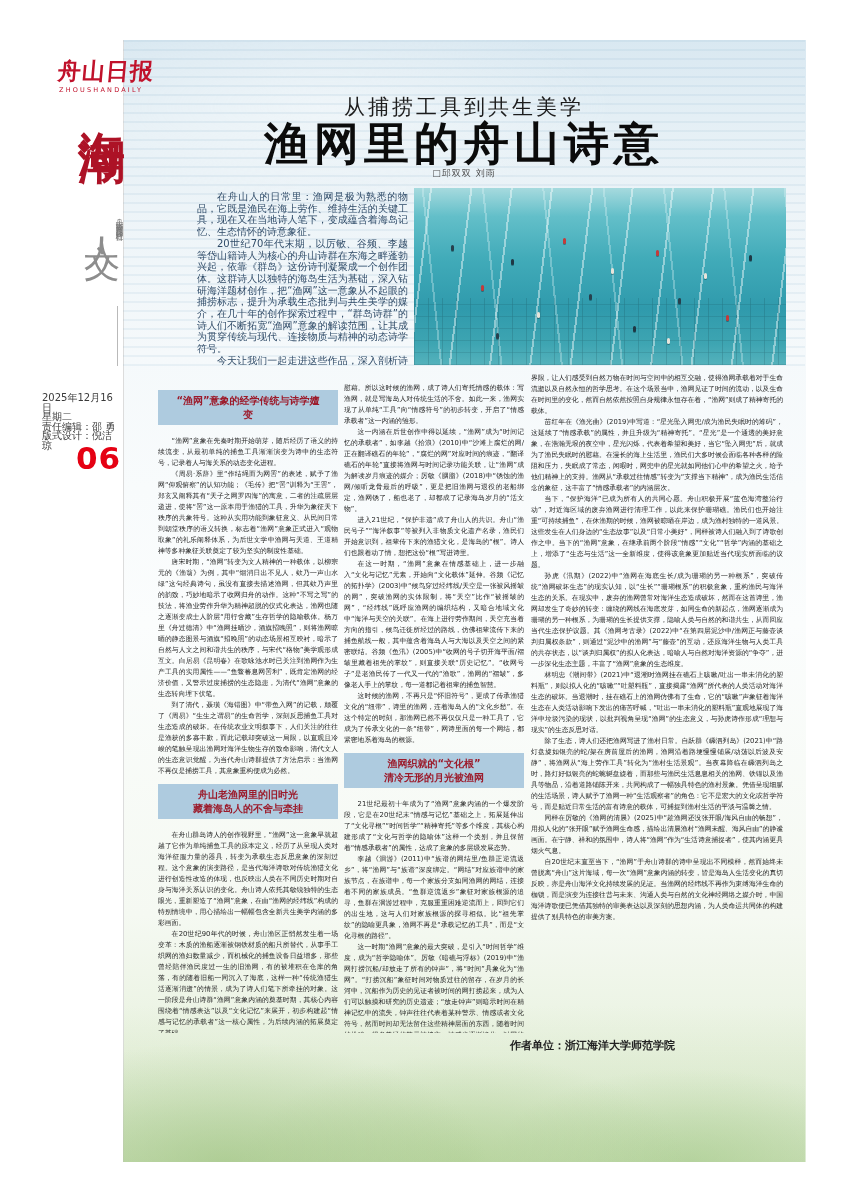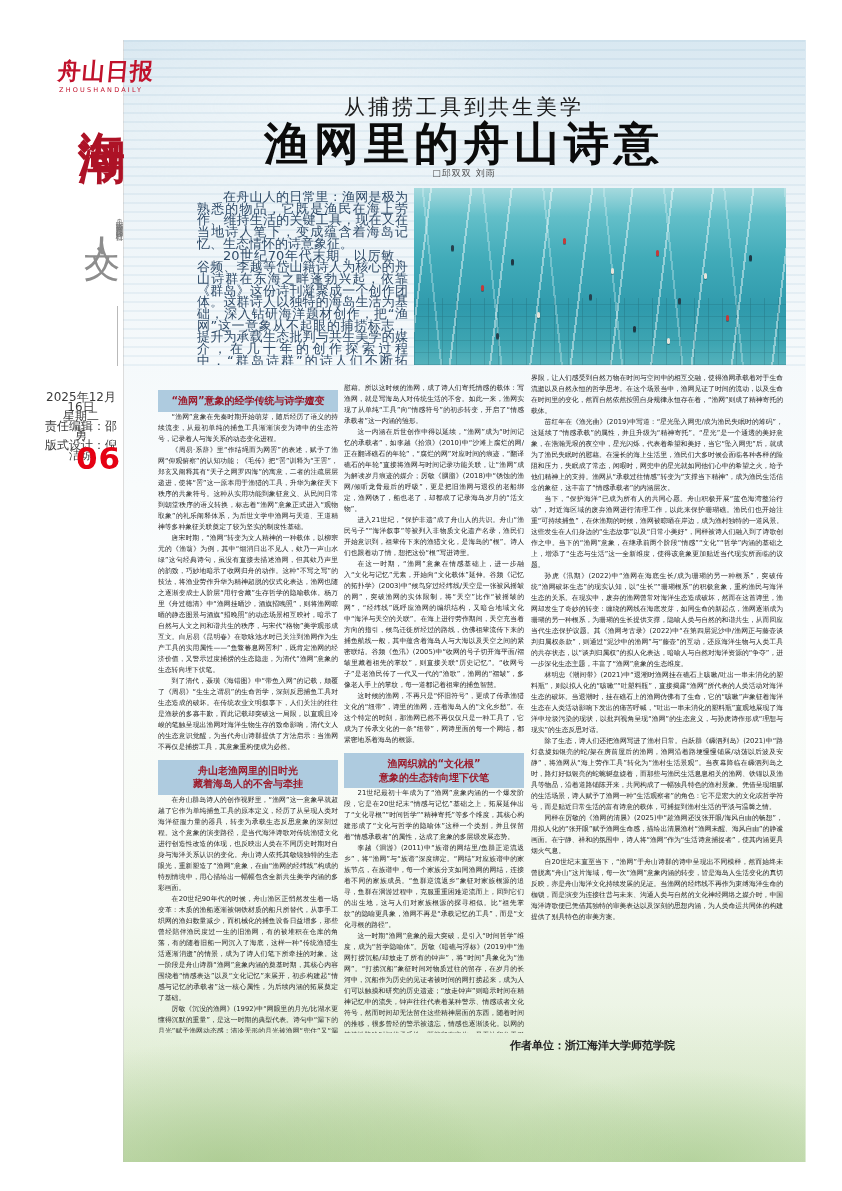--- a/index.html
+++ b/index.html
@@ -20,53 +20,53 @@
   .logo{position:absolute;left:58px;top:56px;color:#c0122b;font-weight:900;font-size:23px;
         letter-spacing:1px;transform:skewX(-5deg);font-family:"DejaVu Serif","Liberation Serif",serif;}
   .logo-en{position:absolute;left:59px;top:86px;color:#c0122b;font-size:6.5px;letter-spacing:2.2px;}
   .haichao{position:absolute;left:76px;top:94px;writing-mode:vertical-rl;color:#ad1226;
         font-weight:900;font-size:47px;letter-spacing:5px;line-height:52px;}
   .renwen{position:absolute;left:82px;top:208px;writing-mode:vertical-rl;color:#8d8d8d;
         font-weight:300;font-size:36px;letter-spacing:8px;line-height:40px;}
   .tagline{position:absolute;left:114px;top:212px;writing-mode:vertical-rl;color:#767676;
         font-size:7.5px;letter-spacing:1.6px;}
   .side-rule{position:absolute;left:117px;top:306px;width:1px;height:60px;background:#b9b9b9;}
-  .datebox{position:absolute;left:42px;top:393px;width:78px;font-size:12px;line-height:9.6px;
-        color:#3a3a3a;text-align:center;}
+  .datebox{position:absolute;left:42px;top:393px;width:78px;font-size:10px;line-height:9.6px;
+        color:#3a3a3a;text-align:left;}
   .pageno{position:absolute;left:76px;top:440px;font-size:31px;font-weight:bold;color:#e50113;letter-spacing:1px;}
   
   .kicker{position:absolute;left:123px;top:93px;width:682px;text-align:center;font-size:21px;
         color:#1d1d1d;letter-spacing:3px;font-weight:500;}
   .title{position:absolute;left:123px;top:114px;width:682px;text-align:center;font-size:45px;
         color:#0b0b0b;letter-spacing:5px;font-weight:900;}
   .byline{position:absolute;left:123px;top:167px;width:682px;text-align:center;font-size:9px;
         color:#4a4a4a;letter-spacing:1px;}
   
   .lead{position:absolute;left:197px;top:191px;width:211px;height:174px;overflow:hidden;
-        font-size:13px;line-height:11.7px;color:#2e4a67;text-align:justify;}
+        font-size:10px;line-height:11.7px;color:#2e4a67;text-align:justify;}
   .lead p{margin:0;text-indent:2em;}
   
   .photo{position:absolute;left:414px;top:188px;width:372px;height:177px;overflow:hidden;
         background:linear-gradient(180deg,#a6dade 0%,#63bfc9 16%,#41abb9 40%,#2f9aac 68%,#3ea5b2 88%,#55b2bc 100%);}
   .photo .foam{position:absolute;inset:0;opacity:.8;
         background:repeating-linear-gradient(97deg,rgba(255,255,255,0) 0 16px,rgba(255,255,255,.55) 16px 18px,rgba(255,255,255,0) 18px 40px),
                    repeating-linear-gradient(84deg,rgba(255,255,255,0) 0 26px,rgba(230,248,250,.4) 26px 28px,rgba(255,255,255,0) 28px 60px);}
   .photo .net{position:absolute;left:0;bottom:0;width:100%;height:38%;opacity:.35;
         background:repeating-linear-gradient(90deg,rgba(20,60,70,.5) 0 1px,transparent 1px 14px),
                    repeating-linear-gradient(0deg,rgba(20,60,70,.4) 0 1px,transparent 1px 12px);}
   .person{position:absolute;width:3px;height:6px;border-radius:1.5px;box-shadow:0 1px 0 rgba(0,40,50,.4);}
   
   .col{position:absolute;text-align:justify;font-size:6.8px;line-height:11px;color:#262626;overflow:hidden;}
   #col1{left:158px;top:383px;width:180px;height:650px;}
   #col2{left:344px;top:383px;width:180px;height:650px;}
   #col3{left:531px;top:373px;width:252px;height:660px;}
   .col p.para{margin:0;text-indent:2em;}
   .col p.cont{text-indent:0;}
   .subhead{background:#aecbdf;color:#9c1b2b;font-weight:bold;text-align:center;
-        padding:4px 4px;margin:7px 0 0 0;font-size:10px;line-height:13.5px;}
+        padding:4px 18px;margin:7px 0 11px 0;font-size:10px;line-height:13.5px;}
   .author-line{position:absolute;left:510px;top:1038px;width:252px;
         font-size:11px;font-weight:bold;color:#222;}
 </style>
 </head>
 <body>
 
 <div id="page">
   <div class="bg"></div>
   <div class="sea-tex"></div>
 
@@ -131,21 +131,21 @@
       <p class="para">厉敏《沉没的渔网》(1992)中“网眼里的月光/比湖水更懂得沉默的重量”，是这一时期的典型代表。诗句中“漏下的月光”赋予渔网动态感：清冷无形的月光被渔网“兜住”又“漏下”，暗含其对伤感的“吸纳”功能，恰如人们试图挽留旧时光却难以如愿的状态。这里的“沉默”，不只是渔网“沉”了，更是老渔民心里的老日子“沉”了：从前摇着橹收网的号子声，手工补网时的家长里短，都随着机械化的推进慢慢淡了。诗里的“沉默”，藏着对旧时光的不舍，也藏着面对变化的些许</p>
     </div>
   <div class="col" id="col2">
       <p class="para cont">慰藉。所以这时候的渔网，成了诗人们寄托情感的载体：写渔网，就是写海岛人对传统生活的不舍。如此一来，渔网实现了从单纯“工具”向“情感符号”的初步转变，开启了“情感承载者”这一内涵的雏形。</p>
       <p class="para">这一内涵在后世创作中得以延续，“渔网”成为“时间记忆的承载者”，如李越《拾浪》(2010)中“沙滩上腐烂的网/正在翻译礁石的年轮”，“腐烂的网”对应时间的痕迹，“翻译礁石的年轮”直接将渔网与时间记录功能关联，让“渔网”成为解读岁月痕迹的媒介；厉敏《胭脂》(2018)中“锈蚀的渔网/倾听龙骨最后的呼吸”，更是把旧渔网与退役的老船绑定，渔网锈了，船也老了，却都成了记录海岛岁月的“活文物”。</p>
       <p class="para">进入21世纪，“保护非遗”成了舟山人的共识。舟山“渔民号子”“海洋叙事”等被列入非物质文化遗产名录，渔民们开始意识到，祖辈传下来的渔猎文化，是海岛的“根”。诗人们也跟着动了情，想把这份“根”写进诗里。</p>
       <p class="para">在这一时期，“渔网”意象在情感基础上，进一步融入“文化与记忆”元素，开始向“文化载体”延伸。谷频《记忆的拓扑学》(2003)中“候鸟穿过经纬线/天空是一张被风摇皱的网”，突破渔网的实体限制，将“天空”比作“被摇皱的网”，“经纬线”既呼应渔网的编织结构，又暗合地域文化中“海洋与天空的关联”。在海上进行劳作期间，天空充当着方向的指引，候鸟迁徙所经过的路线，仿佛祖辈流传下来的捕鱼航线一般，其中蕴含着海岛人与大海以及天空之间的紧密联结。谷频《鱼汛》(2005)中“收网的号子切开海平面/褶皱里藏着祖先的掌纹”，则直接关联“历史记忆”。“收网号子”是老渔民传了一代又一代的“渔歌”，渔网的“褶皱”，多像老人手上的掌纹，每一道都记着祖辈的捕鱼智慧。</p>
       <p class="para">这时候的渔网，不再只是“怀旧符号”，更成了传承渔猎文化的“纽带”，诗里的渔网，连着海岛人的“文化乡愁”。在这个特定的时刻，那渔网已然不再仅仅只是一种工具了，它成为了传承文化的一条“纽带”，网诗里面的每一个网结，都紧密地系着海岛的根源。</p>
       <div class="subhead">
         <div>渔网织就的“文化根”</div>
-        <div>意象的生态转向埋下伏笔</div>
+        <div>清冷无形的月光被渔网</div>
       </div>
       <p class="para">21世纪最初十年成为了“渔网”意象内涵的一个爆发阶段，它是在20世纪末“情感与记忆”基础之上，拓展延伸出了“文化寻根”“时间哲学”“精神寄托”等多个维度，其核心构建形成了“文化与哲学的隐喻体”这样一个类别，并且保留着“情感承载者”的属性，达成了意象的多层级发展态势。</p>
       <p class="para">李越《洄游》(2011)中“族谱的网结里/鱼群正逆流返乡”，将“渔网”与“族谱”深度绑定。“网结”对应族谱中的家族节点，在族谱中，每一个家族分支如同渔网的网结，连接着不同的家族成员。“鱼群逆流返乡”象征对家族根源的追寻，鱼群在洄游过程中，克服重重困难逆流而上，回到它们的出生地，这与人们对家族根源的探寻相似。比“祖先掌纹”的隐喻更具象，渔网不再是“承载记忆的工具”，而是“文化寻根的路径”。</p>
       <p class="para">这一时期“渔网”意象的最大突破，是引入“时间哲学”维度，成为“哲学隐喻体”。厉敏《暗礁与浮标》(2019)中“渔网打捞沉船/却放走了所有的钟声”，将“时间”具象化为“渔网”。“打捞沉船”象征时间对物质过往的留存，在岁月的长河中，沉船作为历史的见证者被时间的网打捞起来，成为人们可以触摸和研究的历史遗迹；“放走钟声”则暗示时间在精神记忆中的流失，钟声往往代表着某种警示、情感或者文化符号，然而时间却无法留住这些精神层面的东西，随着时间的推移，很多曾经的警示被遗忘，情感也逐渐淡化。以网的筛选性隐喻时间的矛盾性：既能留存实体，又无法留住无形的精神价值，使“渔网”具备哲学思辨的深度。</p>
     </div>
   <div class="col" id="col3">
       <p class="para cont">界限，让人们感受到自然万物在时间与空间中的相互交融，使得渔网承载着对于生命流逝以及自然永恒的哲学思考。在这个场景当中，渔网见证了时间的流动，以及生命在时间里的变化，然而自然依然按照自身规律永恒存在着，“渔网”则成了精神寄托的载体。</p>
       <p class="para">苗红年在《渔光曲》(2019)中写道：“星光坠入网兜/成为渔民失眠时的筹码”，这延续了“情感承载”的属性，并且升级为“精神寄托”。“星光”是一个通透的美好意象，在浩瀚无垠的夜空中，星光闪烁，代表着希望和美好，当它“坠入网兜”后，就成为了渔民失眠时的慰藉。在漫长的海上生活里，渔民们大多时候会面临各种各样的险阻和压力，失眠成了常态，闲暇时，网兜中的星光就如同他们心中的希望之火，给予他们精神上的支持。渔网从“承载过往情感”转变为“支撑当下精神”，成为渔民生活信念的象征，这丰富了“情感承载者”的内涵层次。</p>
       <p class="para">当下，“保护海洋”已成为所有人的共同心愿。舟山积极开展“蓝色海湾整治行动”，对近海区域的废弃渔网进行清理工作，以此来保护珊瑚礁。渔民们也开始注重“可持续捕鱼”，在休渔期的时候，渔网被晾晒在岸边，成为渔村独特的一道风景。这些发生在人们身边的“生态故事”以及“日常小美好”，同样被诗人们融入到了诗歌创作之中。当下的“渔网”意象，在继承前两个阶段“情感”“文化”“哲学”内涵的基础之上，增添了“生态与生活”这一全新维度，使得该意象更加贴近当代现实所面临的议题。</p>
       <p class="para">孙虎《汛期》(2022)中“渔网在海底生长/成为珊瑚的另一种根系”，突破传统“渔网破坏生态”的现实认知，以“生长”“珊瑚根系”的积极意象，重构渔民与海洋生态的关系。在现实中，废弃的渔网曾常对海洋生态造成破坏，然而在这首诗里，渔网却发生了奇妙的转变：缠绕的网线在海底发芽，如同生命的新起点，渔网逐渐成为珊瑚的另一种根系，为珊瑚的生长提供支撑，隐喻人类与自然的和谐共生，从而回应当代生态保护议题。其《渔网考古录》(2022)中“在第四层泥沙中/渔网正与藤壶谈判归属权条款”，则通过“泥沙中的渔网”与“藤壶”的互动，还原海洋生物与人类工具的共存状态，以“谈判归属权”的拟人化表达，暗喻人与自然对海洋资源的“争夺”，进一步深化生态主题，丰富了“渔网”意象的生态维度。</p>

